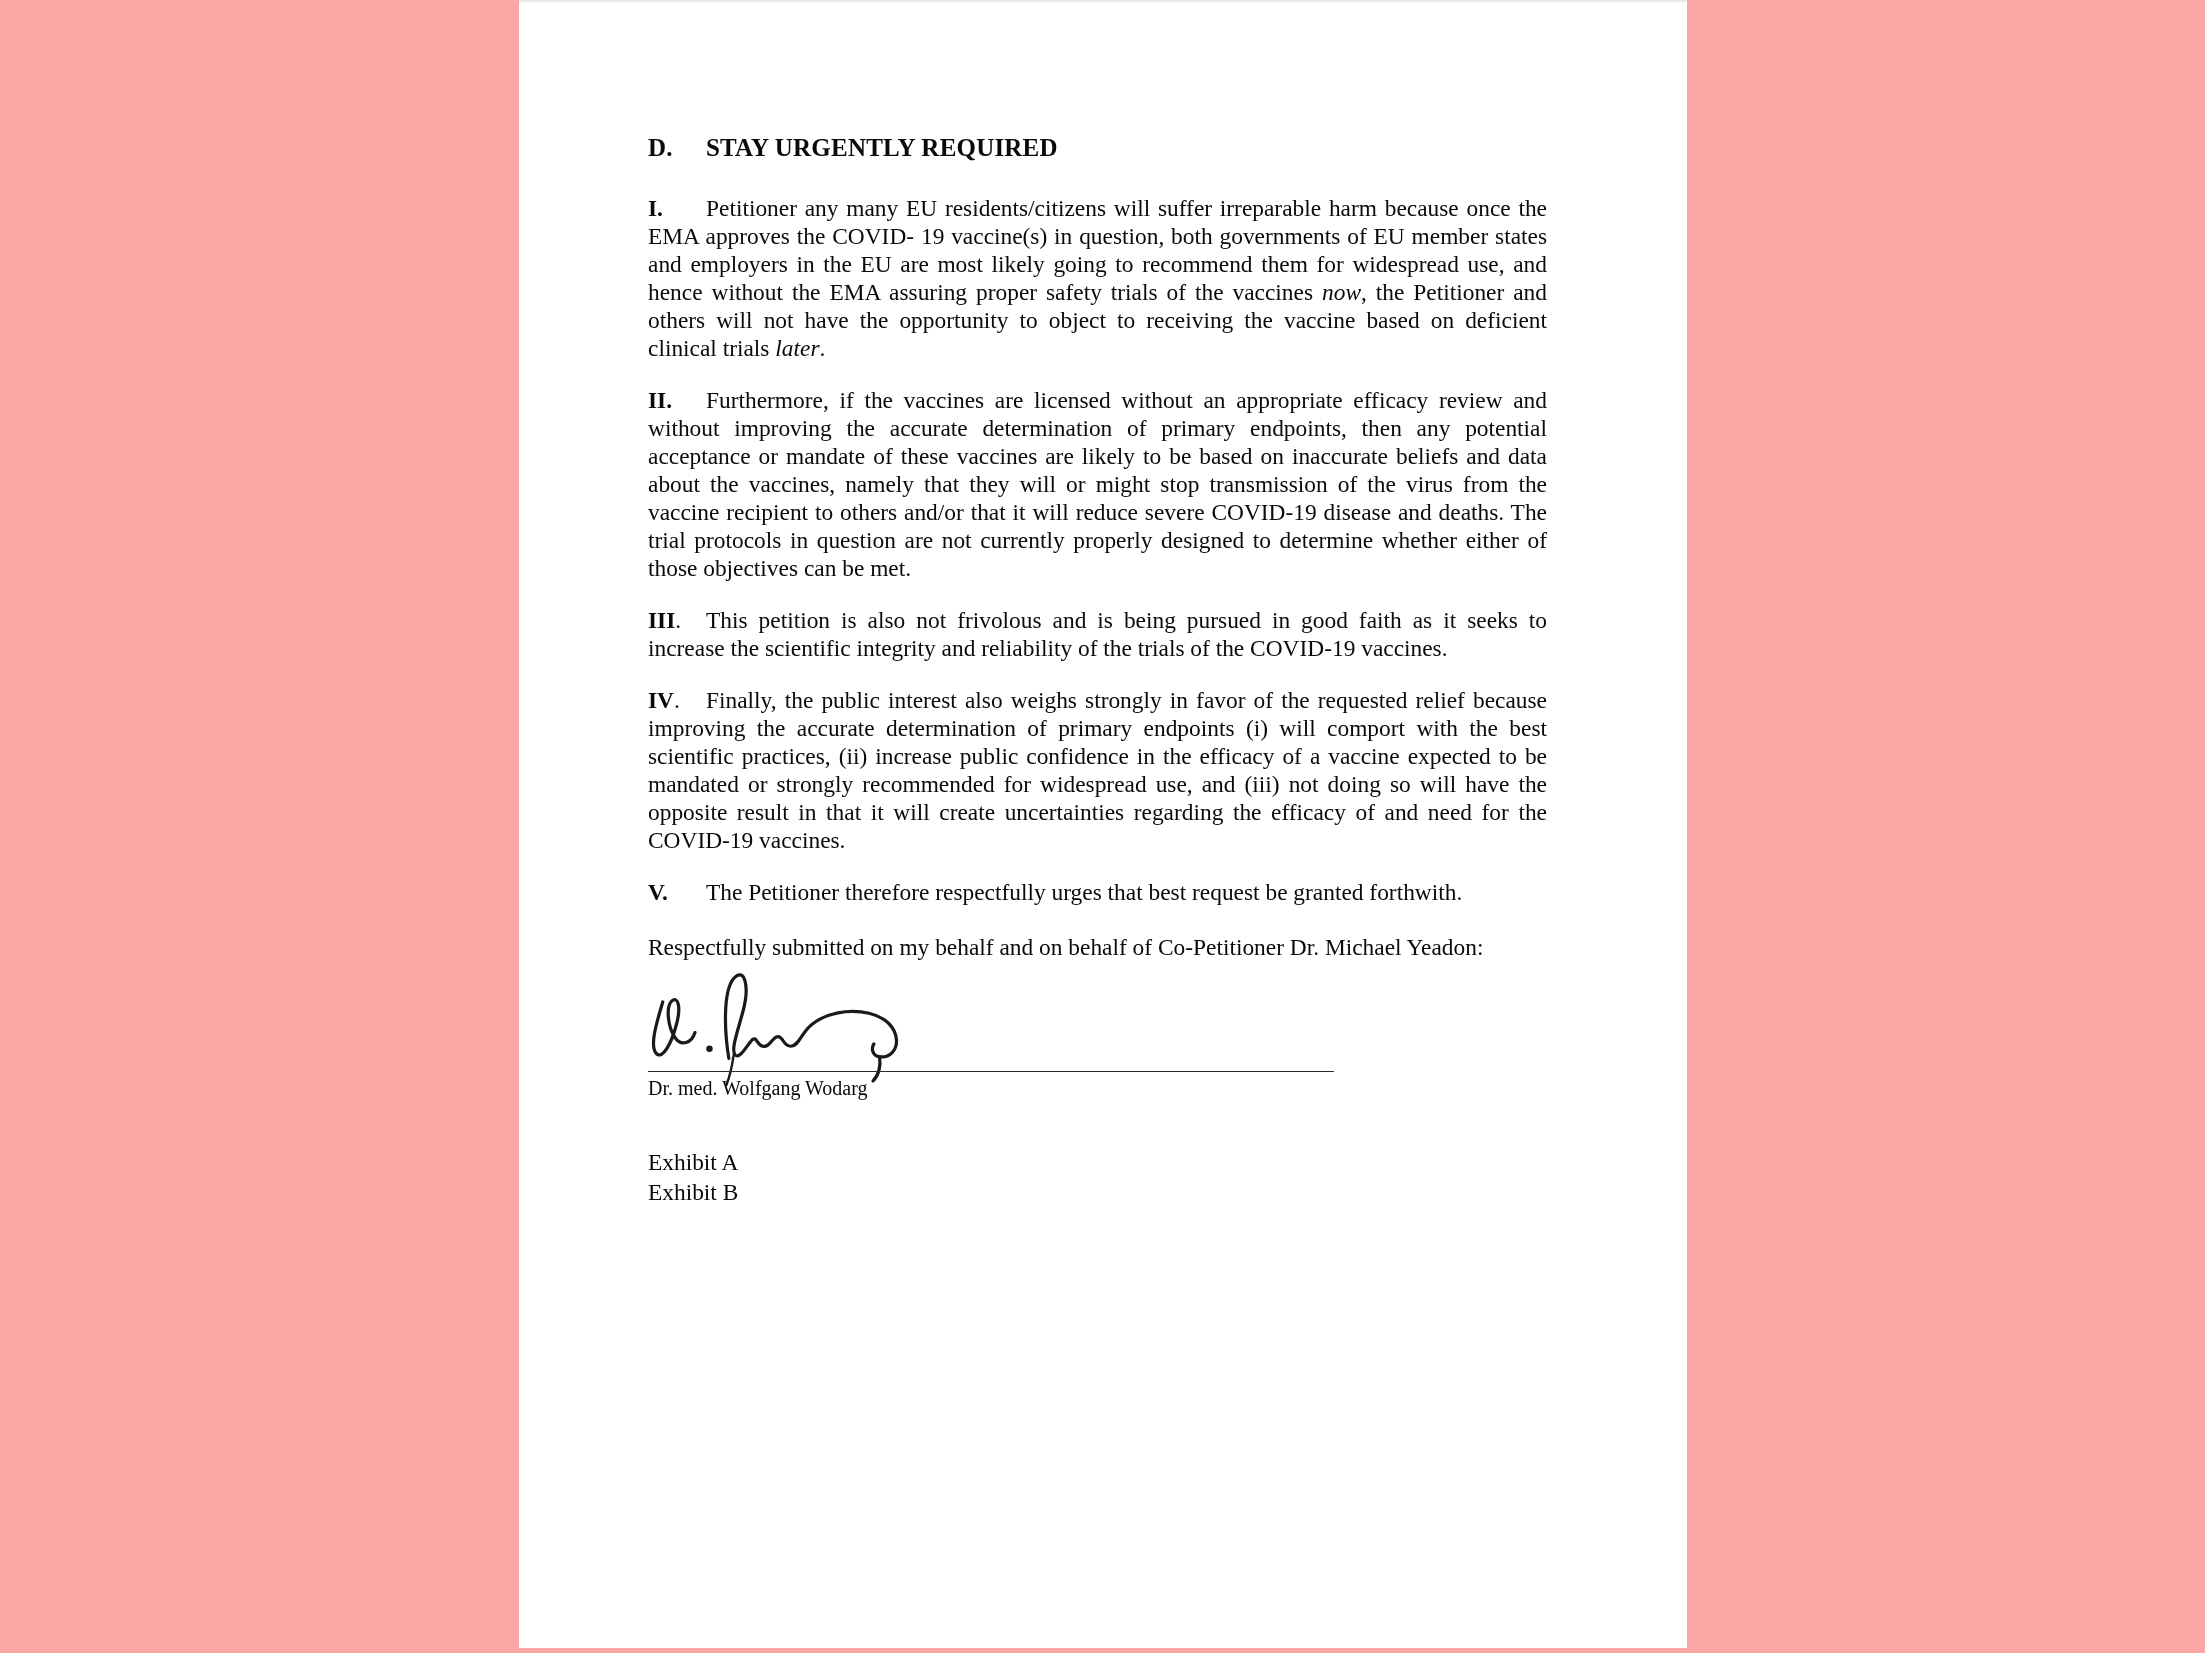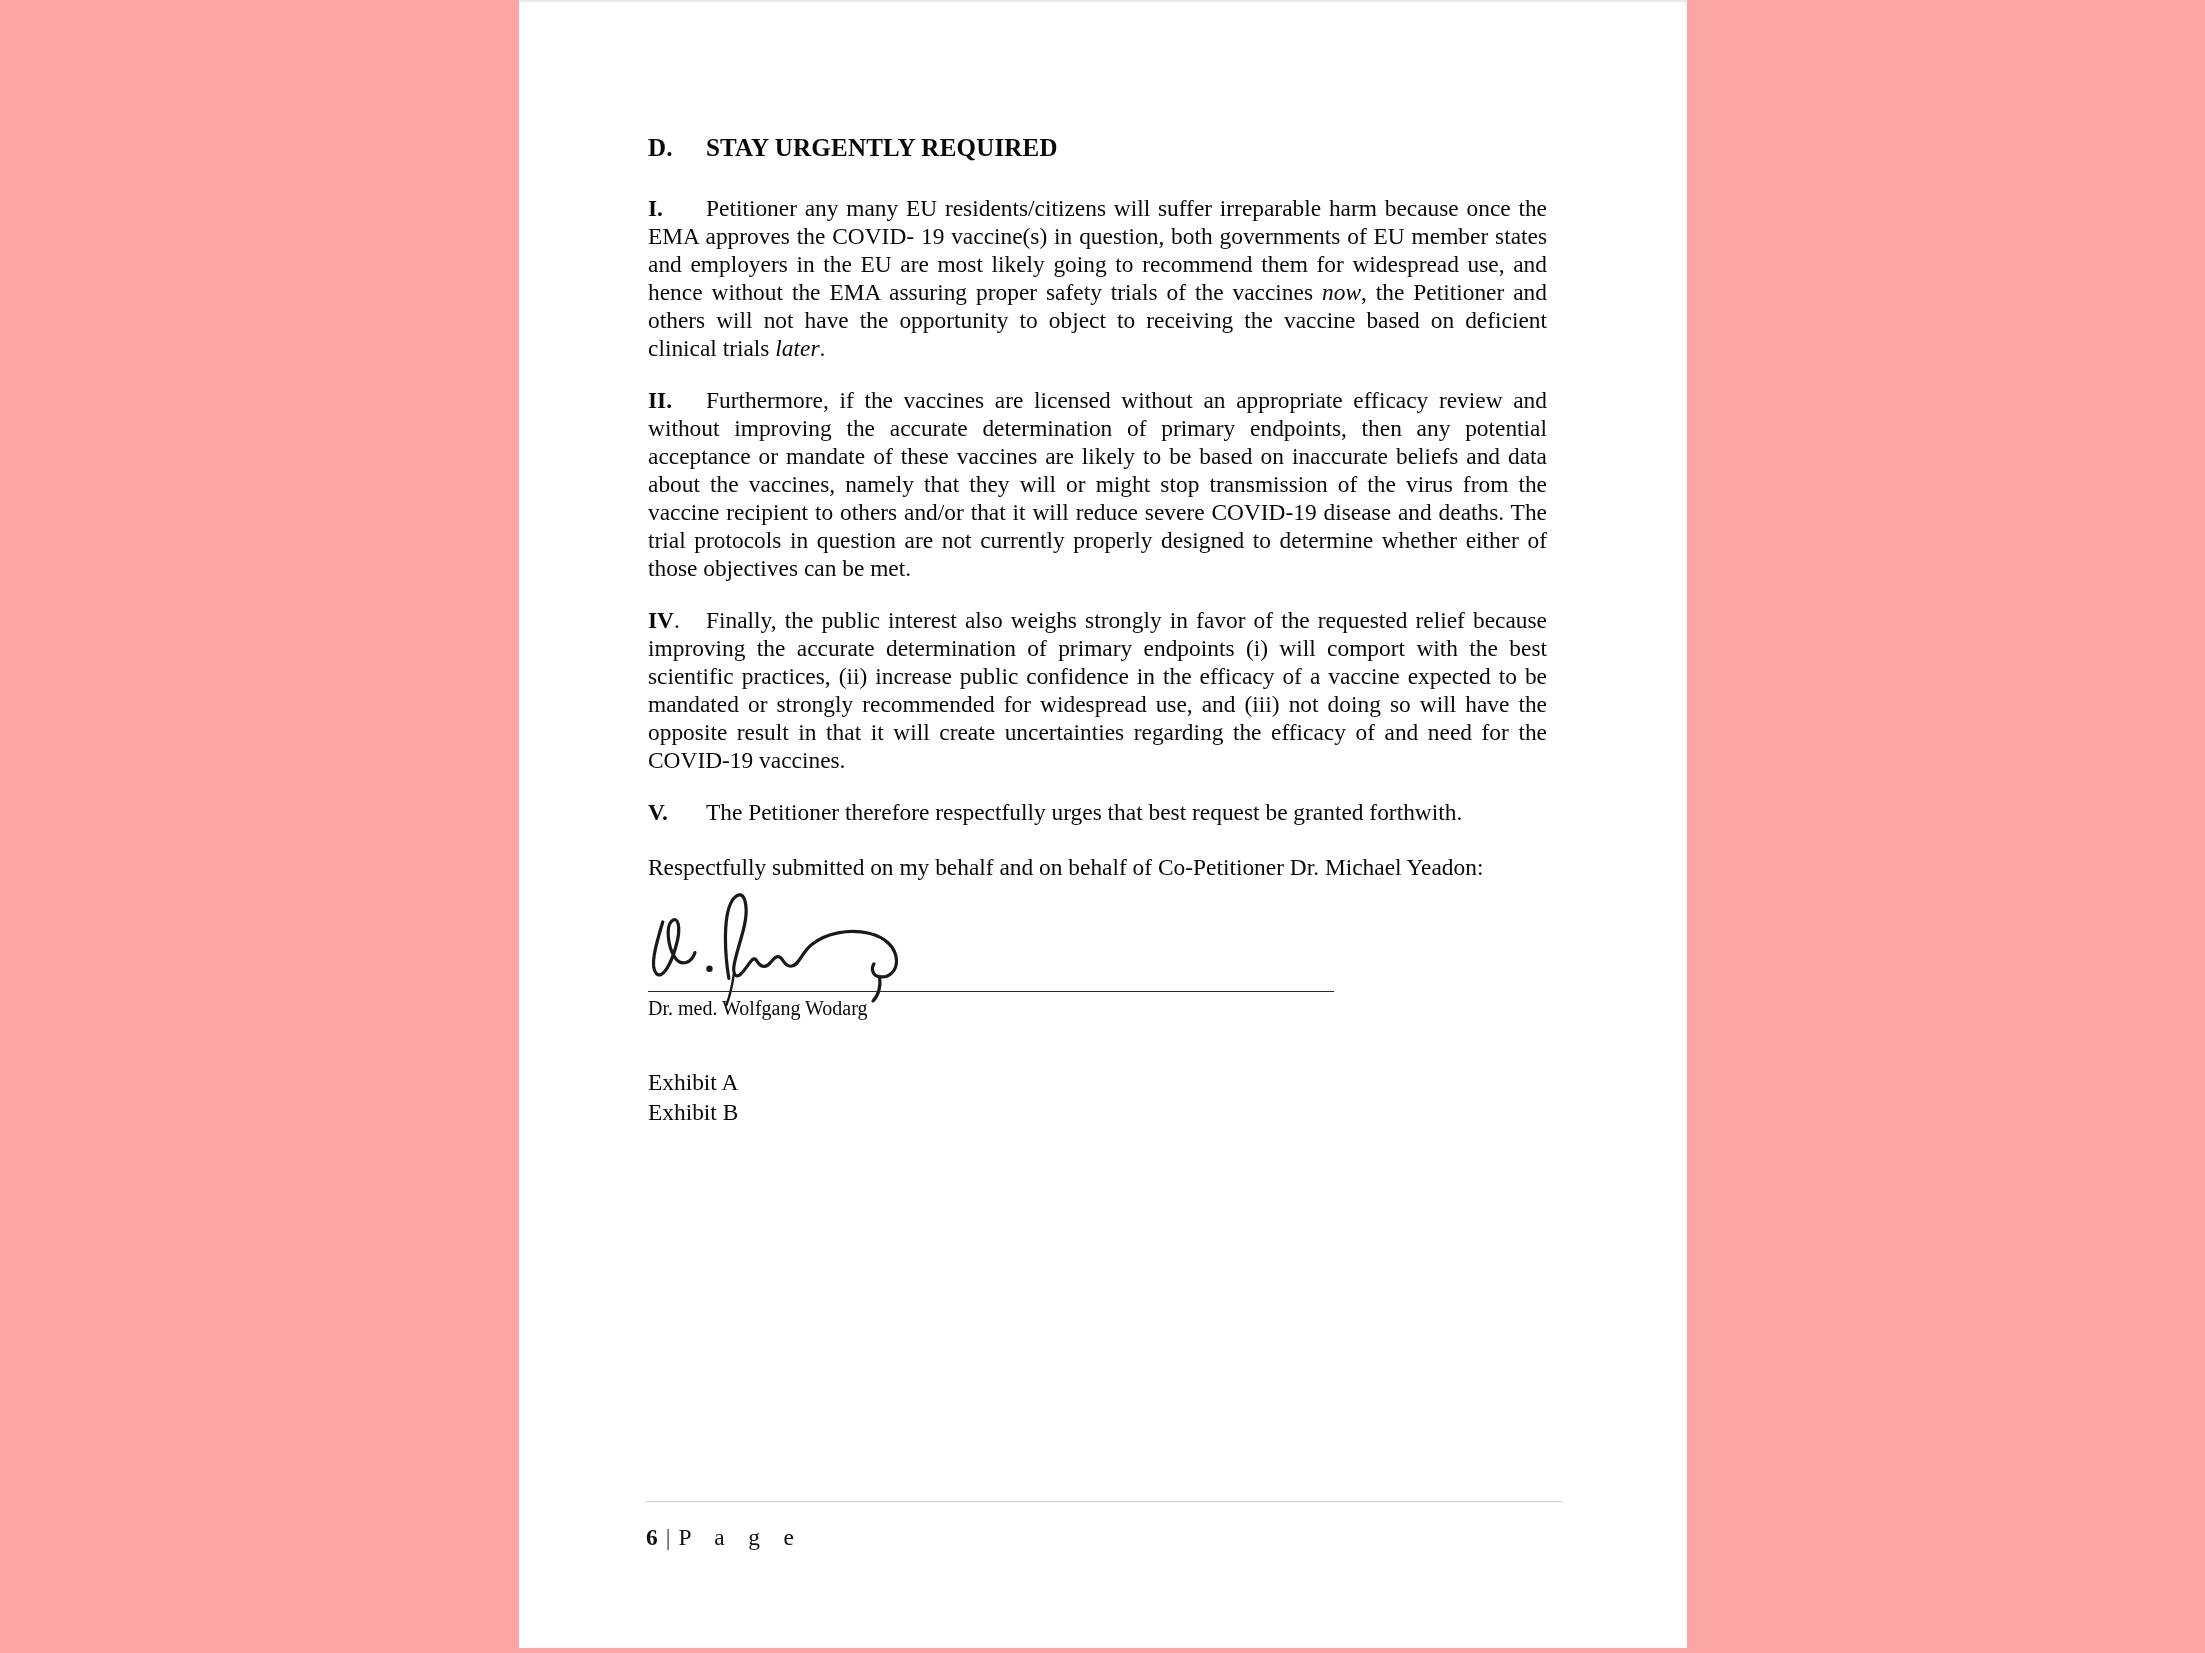--- a/index.html
+++ b/index.html
@@ -98,20 +98,21 @@
   <div class="page">
     <div class="content">
 
       <div class="doc-heading">
         <span class="hnum">D.</span><span>STAY URGENTLY REQUIRED</span>
       </div>
 
       <div id="paragraph-list">
           <div class="para"><span class="pnum"><b>I.</b></span><span>Petitioner any many EU residents/citizens will suffer irreparable harm because once the EMA approves the COVID- 19 vaccine(s) in question, both governments of EU member states and employers in the EU are most likely going to recommend them for widespread use, and hence without the EMA assuring proper safety trials of the vaccines </span><em>now</em><span>, the Petitioner and others will not have the opportunity to object to receiving the vaccine based on deficient clinical trials </span><em>later</em><span>.</span></div>
           <div class="para"><span class="pnum"><b>II.</b></span><span>Furthermore, if the vaccines are licensed without an appropriate efficacy review and without improving the accurate determination of primary endpoints, then any potential acceptance or mandate of these vaccines are likely to be based on inaccurate beliefs and data about the vaccines, namely that they will or might stop transmission of the virus from the vaccine recipient to others and/or that it will reduce severe COVID-19 disease and deaths. The trial protocols in question are not currently properly designed to determine whether either of those objectives can be met.</span></div>
+          <div class="para"><span class="pnum"><b>III</b>.</span><span>This petition is also not frivolous and is being pursued in good faith as it seeks to increase the scientific integrity and reliability of the trials of the COVID-19 vaccines.</span></div>
           <div class="para"><span class="pnum"><b>IV</b>.</span><span>Finally, the public interest also weighs strongly in favor of the requested relief because improving the accurate determination of primary endpoints (i) will comport with the best scientific practices, (ii) increase public confidence in the efficacy of a vaccine expected to be mandated or strongly recommended for widespread use, and (iii) not doing so will have the opposite result in that it will create uncertainties regarding the efficacy of and need for the COVID-19 vaccines.</span></div>
           <div class="para"><span class="pnum"><b>V.</b></span><span>The Petitioner therefore respectfully urges that best request be granted forthwith.</span></div>
         </div>
 
       <div class="closing">Respectfully submitted on my behalf and on behalf of Co-Petitioner Dr. Michael Yeadon:</div>
 
       <div class="sig-area">
         <svg class="sig-svg" width="274" height="123" viewBox="0 0 340 152" fill="none" stroke="#1a1a1a" stroke-width="4" stroke-linecap="round">
           <path d="M22,48 C13,78 6,103 14,112 C22,120 33,99 39,76 C45,54 41,40 33,47 C26,54 28,78 37,92 C45,104 58,99 62,86"></path>
           <circle cx="80" cy="106" r="4" fill="#1a1a1a" stroke="none"></circle>
@@ -123,20 +124,15 @@
       </div>
       <div class="sig-name">Dr. med. Wolfgang Wodarg</div>
 
       <div class="exhibits" id="exhibit-list">
           <div>Exhibit A</div>
           <div>Exhibit B</div>
         </div>
 
     </div>
 
-    <div class="page-footer">
-      <div class="footer-text">
-        <span class="num">6</span><span class="sep">|</span><span class="lbl">P a g e</span>
-      </div>
-    </div>
   </div>
 </div>
 
 
 </body></html>

